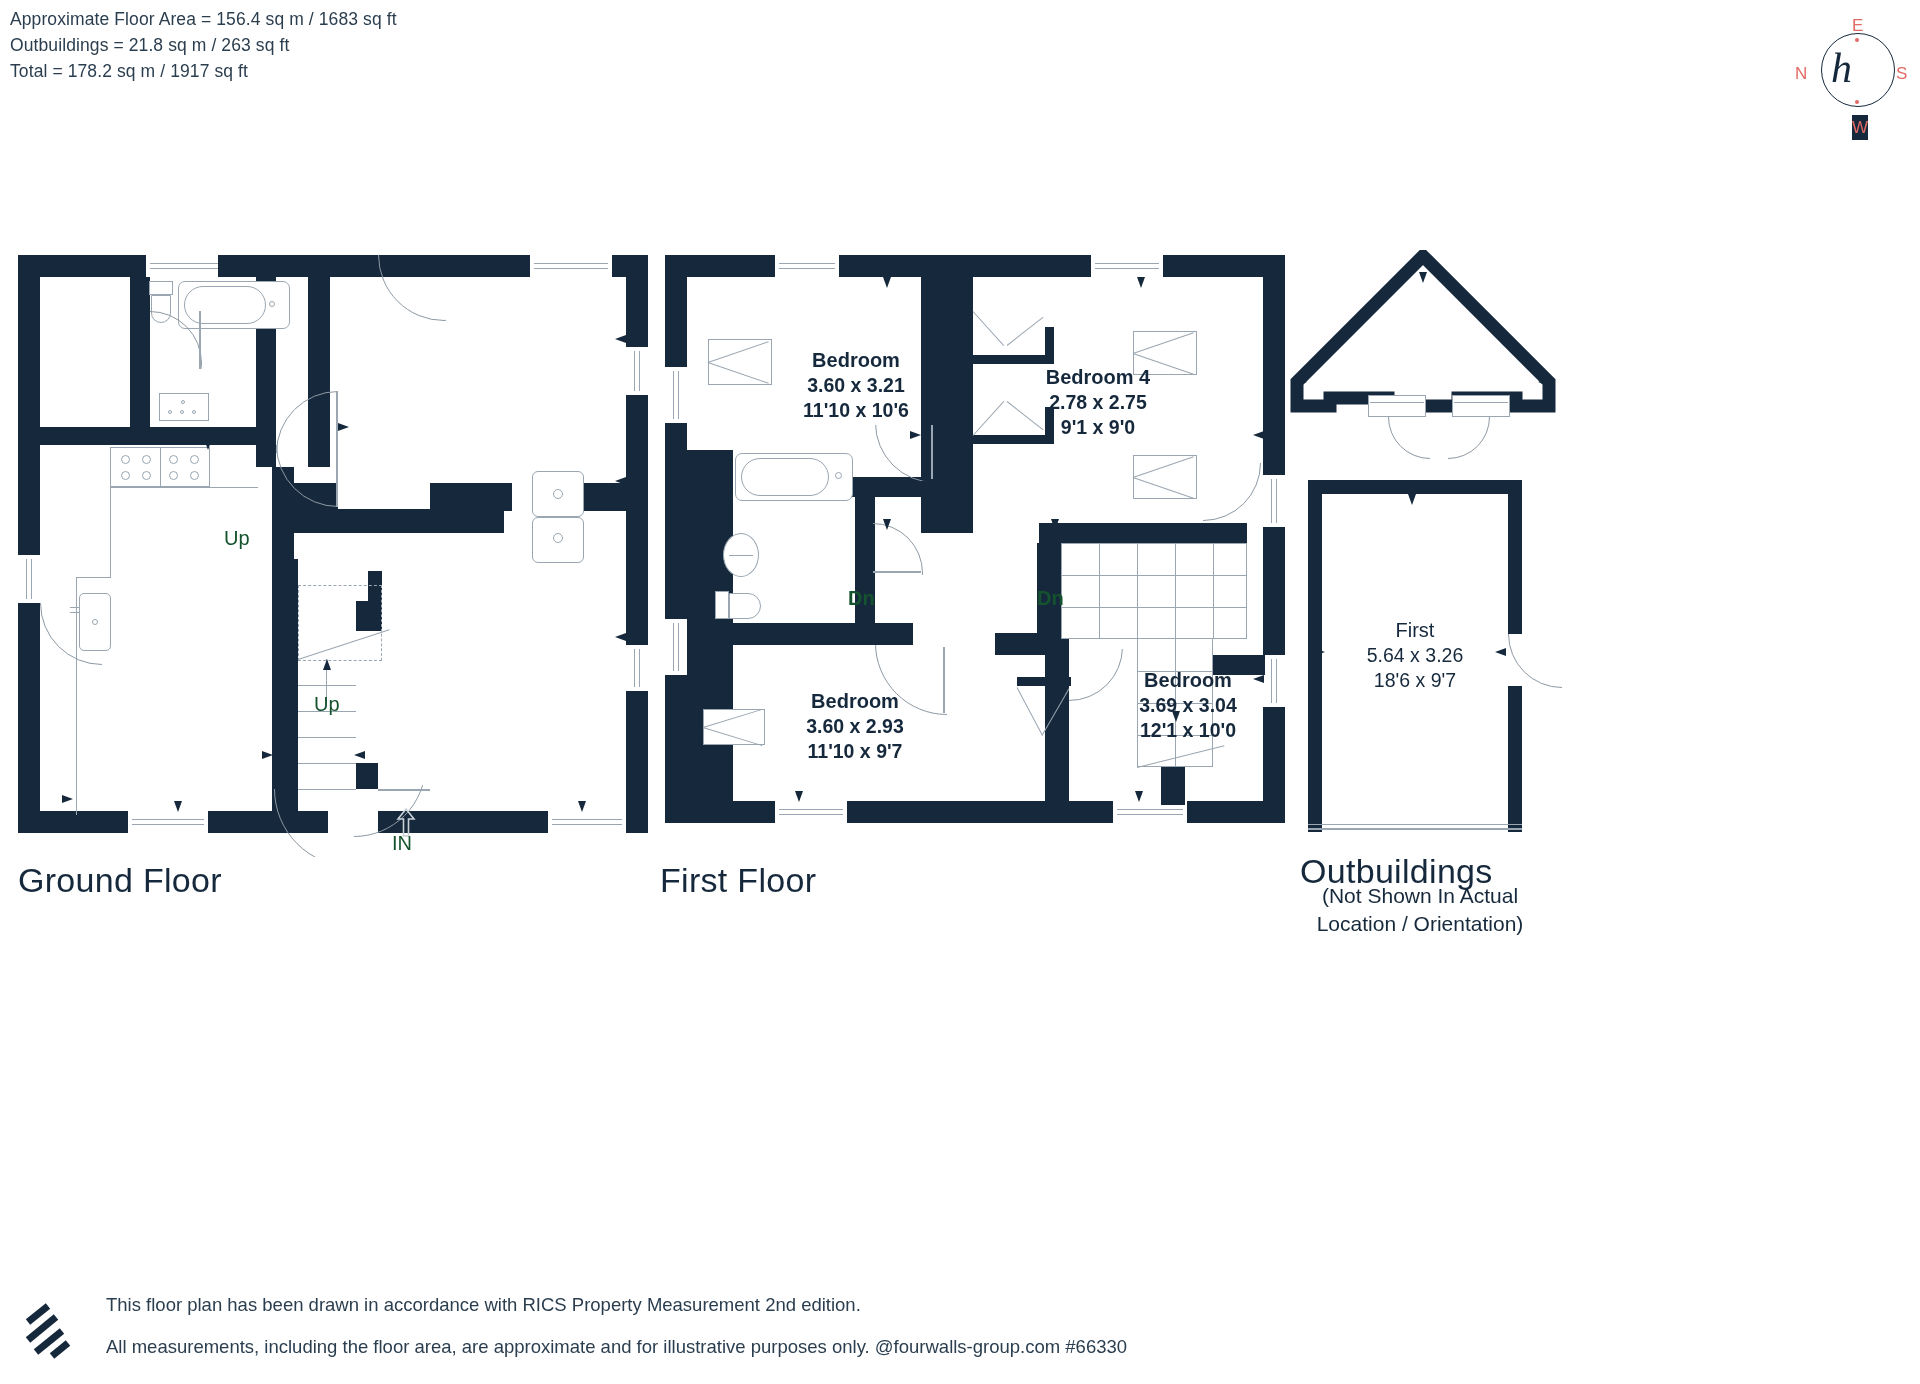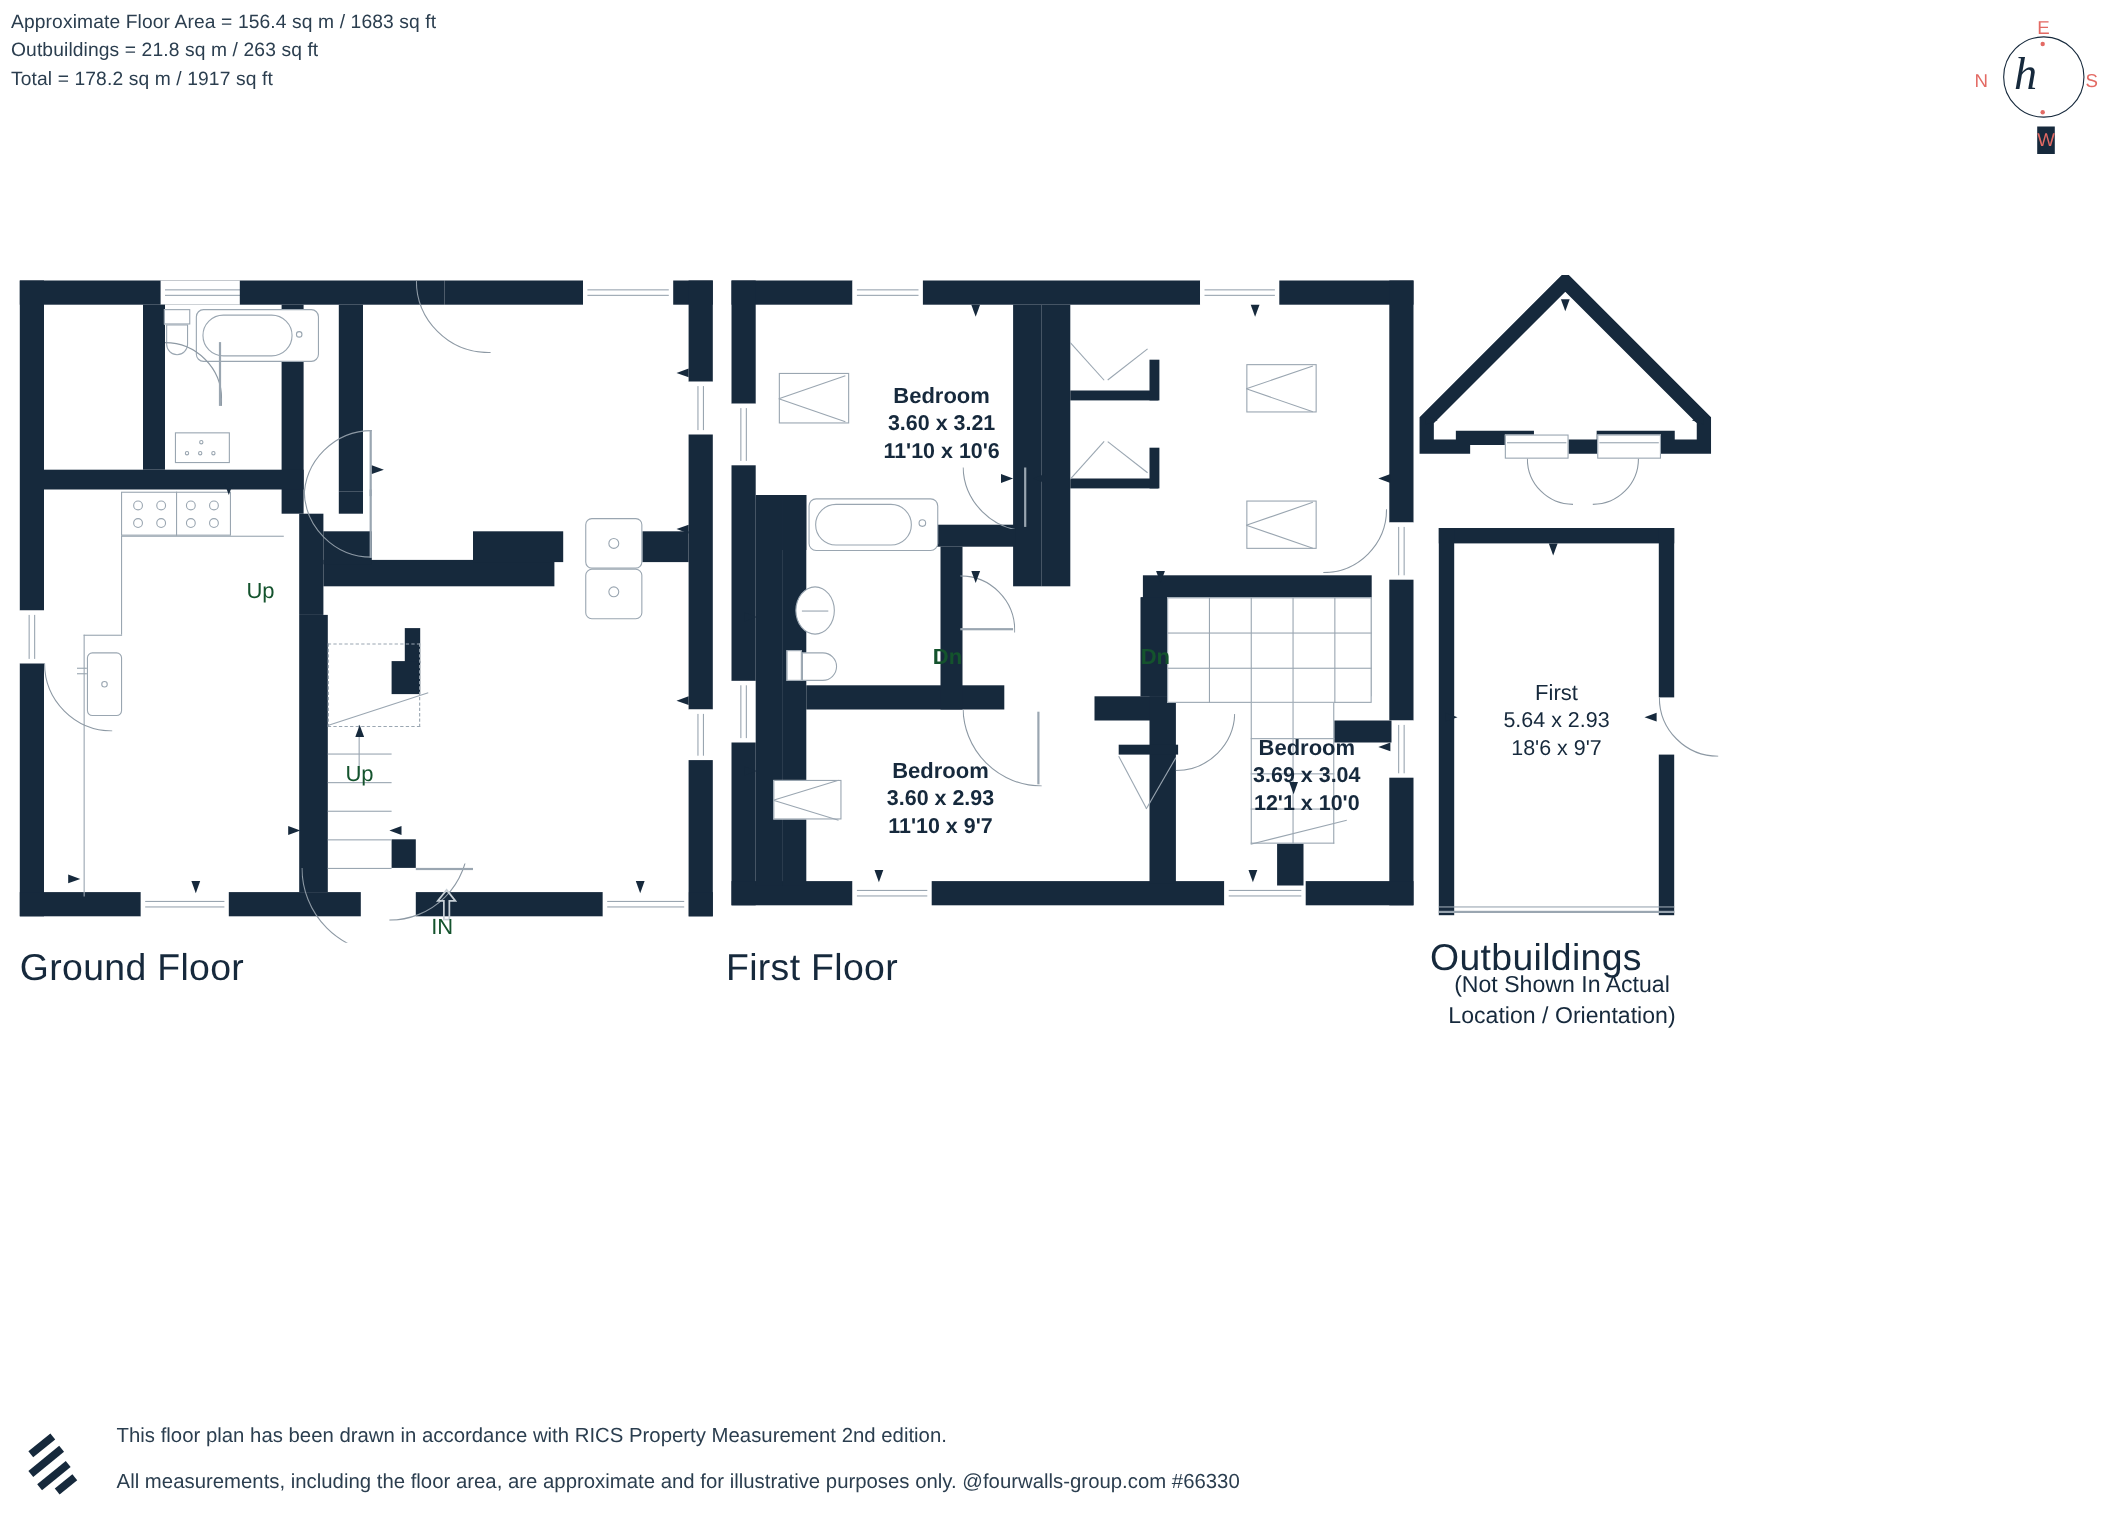--- a/index.html
+++ b/index.html
@@ -438,20 +438,25 @@
   <div class="tick dn" style="left:386px;top:264px;"></div>
   <div class="tick lf" style="left:588px;top:420px;"></div>
   <div class="tick dn" style="left:470px;top:536px;"></div>
 
   <div class="lbl" style="left:78px;top:93px;width:226px;">
     <div class="nm">Bedroom</div>
     <div>3.60 x 3.21</div>
     <div>11'10 x 10'6</div>
   </div>
 
+  <div class="lbl" style="left:322px;top:110px;width:222px;">
+    <div class="nm">Bedroom 4</div>
+    <div>2.78 x 2.75</div>
+    <div>9'1 x 9'0</div>
+  </div>
 
   <div class="lbl" style="left:78px;top:434px;width:224px;">
     <div class="nm">Bedroom</div>
     <div>3.60 x 2.93</div>
     <div>11'10 x 9'7</div>
   </div>
 
   <div class="lbl" style="left:412px;top:413px;width:222px;">
     <div class="nm">Bedroom</div>
     <div>3.69 x 3.04</div>
@@ -499,21 +504,21 @@
 
   <div class="arcwrap" style="left:218px;top:384px;width:54px;height:54px;">
     <div class="arc" style="left:0px;top:-54px;width:108px;height:108px;"></div>
   </div>
   <div class="tick dn" style="left:118px;top:244px;"></div>
   <div class="tick rt" style="left:24px;top:398px;"></div>
   <div class="tick lf" style="left:205px;top:398px;"></div>
 
   <div class="lbl" style="left:12px;top:368px;width:226px;">
     <div class="nm">First</div>
-    <div>5.64 x 2.93</div>
+    <div>5.64 x 3.26</div>
     <div>18'6 x 9'7</div>
   </div>
 </div>
 
 <div class="flr-title" style="left:1300px;top:852px;">Outbuildings</div>
 <div class="sub" style="left:1290px;top:882px;width:260px;">
   <div>(Not Shown In Actual</div>
   <div>Location / Orientation)</div>
 </div>
 

